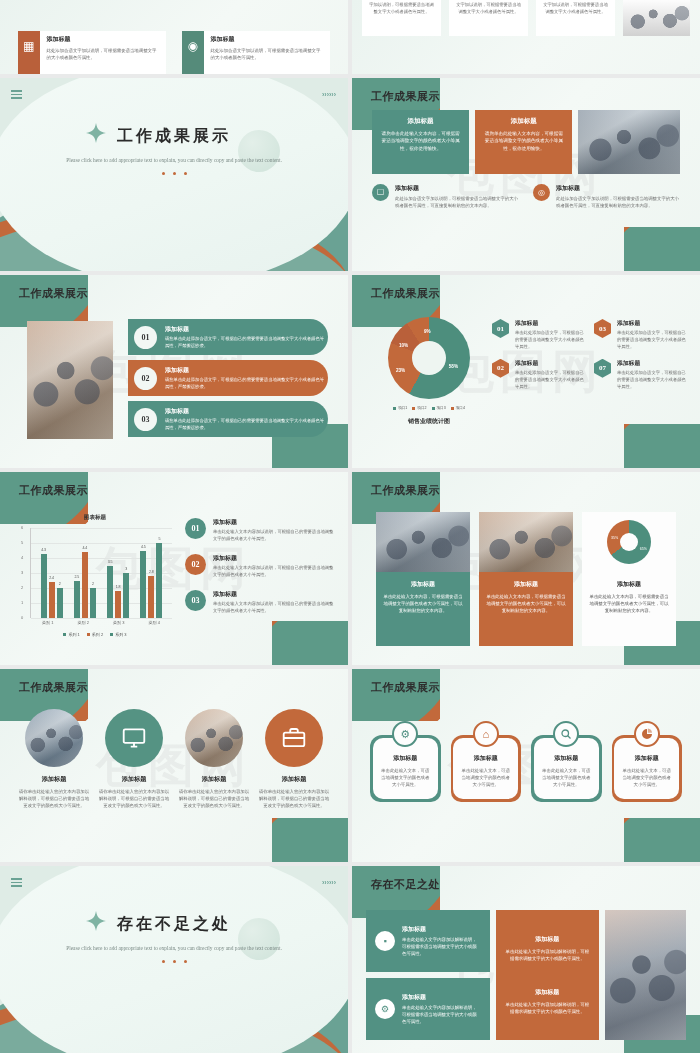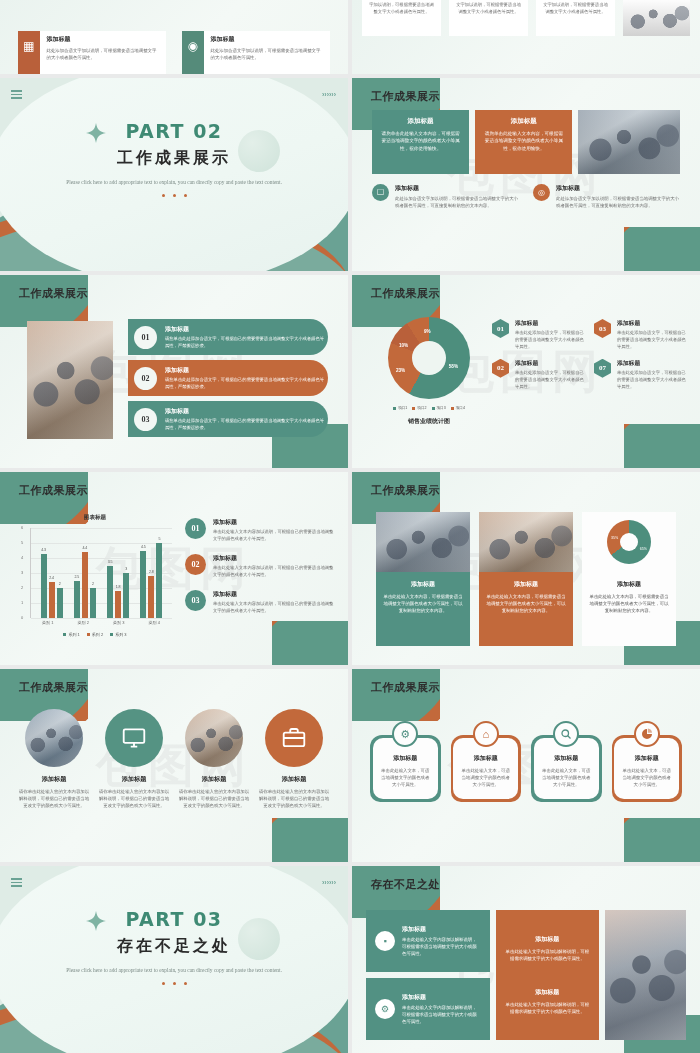--- a/index.html
+++ b/index.html
@@ -322,21 +322,20 @@
     <svg class="spark" viewBox="0 0 24 24">
       <path d="M12 0 C13.5 8 16 10.5 24 12 C16 13.5 13.5 16 12 24 C10.5 16 8 13.5 0 12 C8 10.5 10.5 8 12 0Z" fill="currentColor"></path>
     </svg>
     <div class="hamb">
         <span></span>
         <span></span>
         <span></span>
       </div>
     <div class="chevs">››››››</div>
     <div class="sec-content">
-      <div class="part-en">PART 02</div>
       <div class="part-cn">工作成果展示</div>
       <div class="part-sub">Please click here to add appropriate text to explain, you can directly copy and paste the text content.</div>
       <div class="dots">
           <i></i>
           <i></i>
           <i></i>
         </div>
     </div>
   </div>
 
@@ -729,21 +728,20 @@
     <svg class="spark" viewBox="0 0 24 24">
       <path d="M12 0 C13.5 8 16 10.5 24 12 C16 13.5 13.5 16 12 24 C10.5 16 8 13.5 0 12 C8 10.5 10.5 8 12 0Z" fill="currentColor"></path>
     </svg>
     <div class="hamb">
         <span></span>
         <span></span>
         <span></span>
       </div>
     <div class="chevs">››››››</div>
     <div class="sec-content">
-      <div class="part-en">PART 03</div>
       <div class="part-cn">存在不足之处</div>
       <div class="part-sub">Please click here to add appropriate text to explain, you can directly copy and paste the text content.</div>
       <div class="dots">
           <i></i>
           <i></i>
           <i></i>
         </div>
     </div>
   </div>
 

